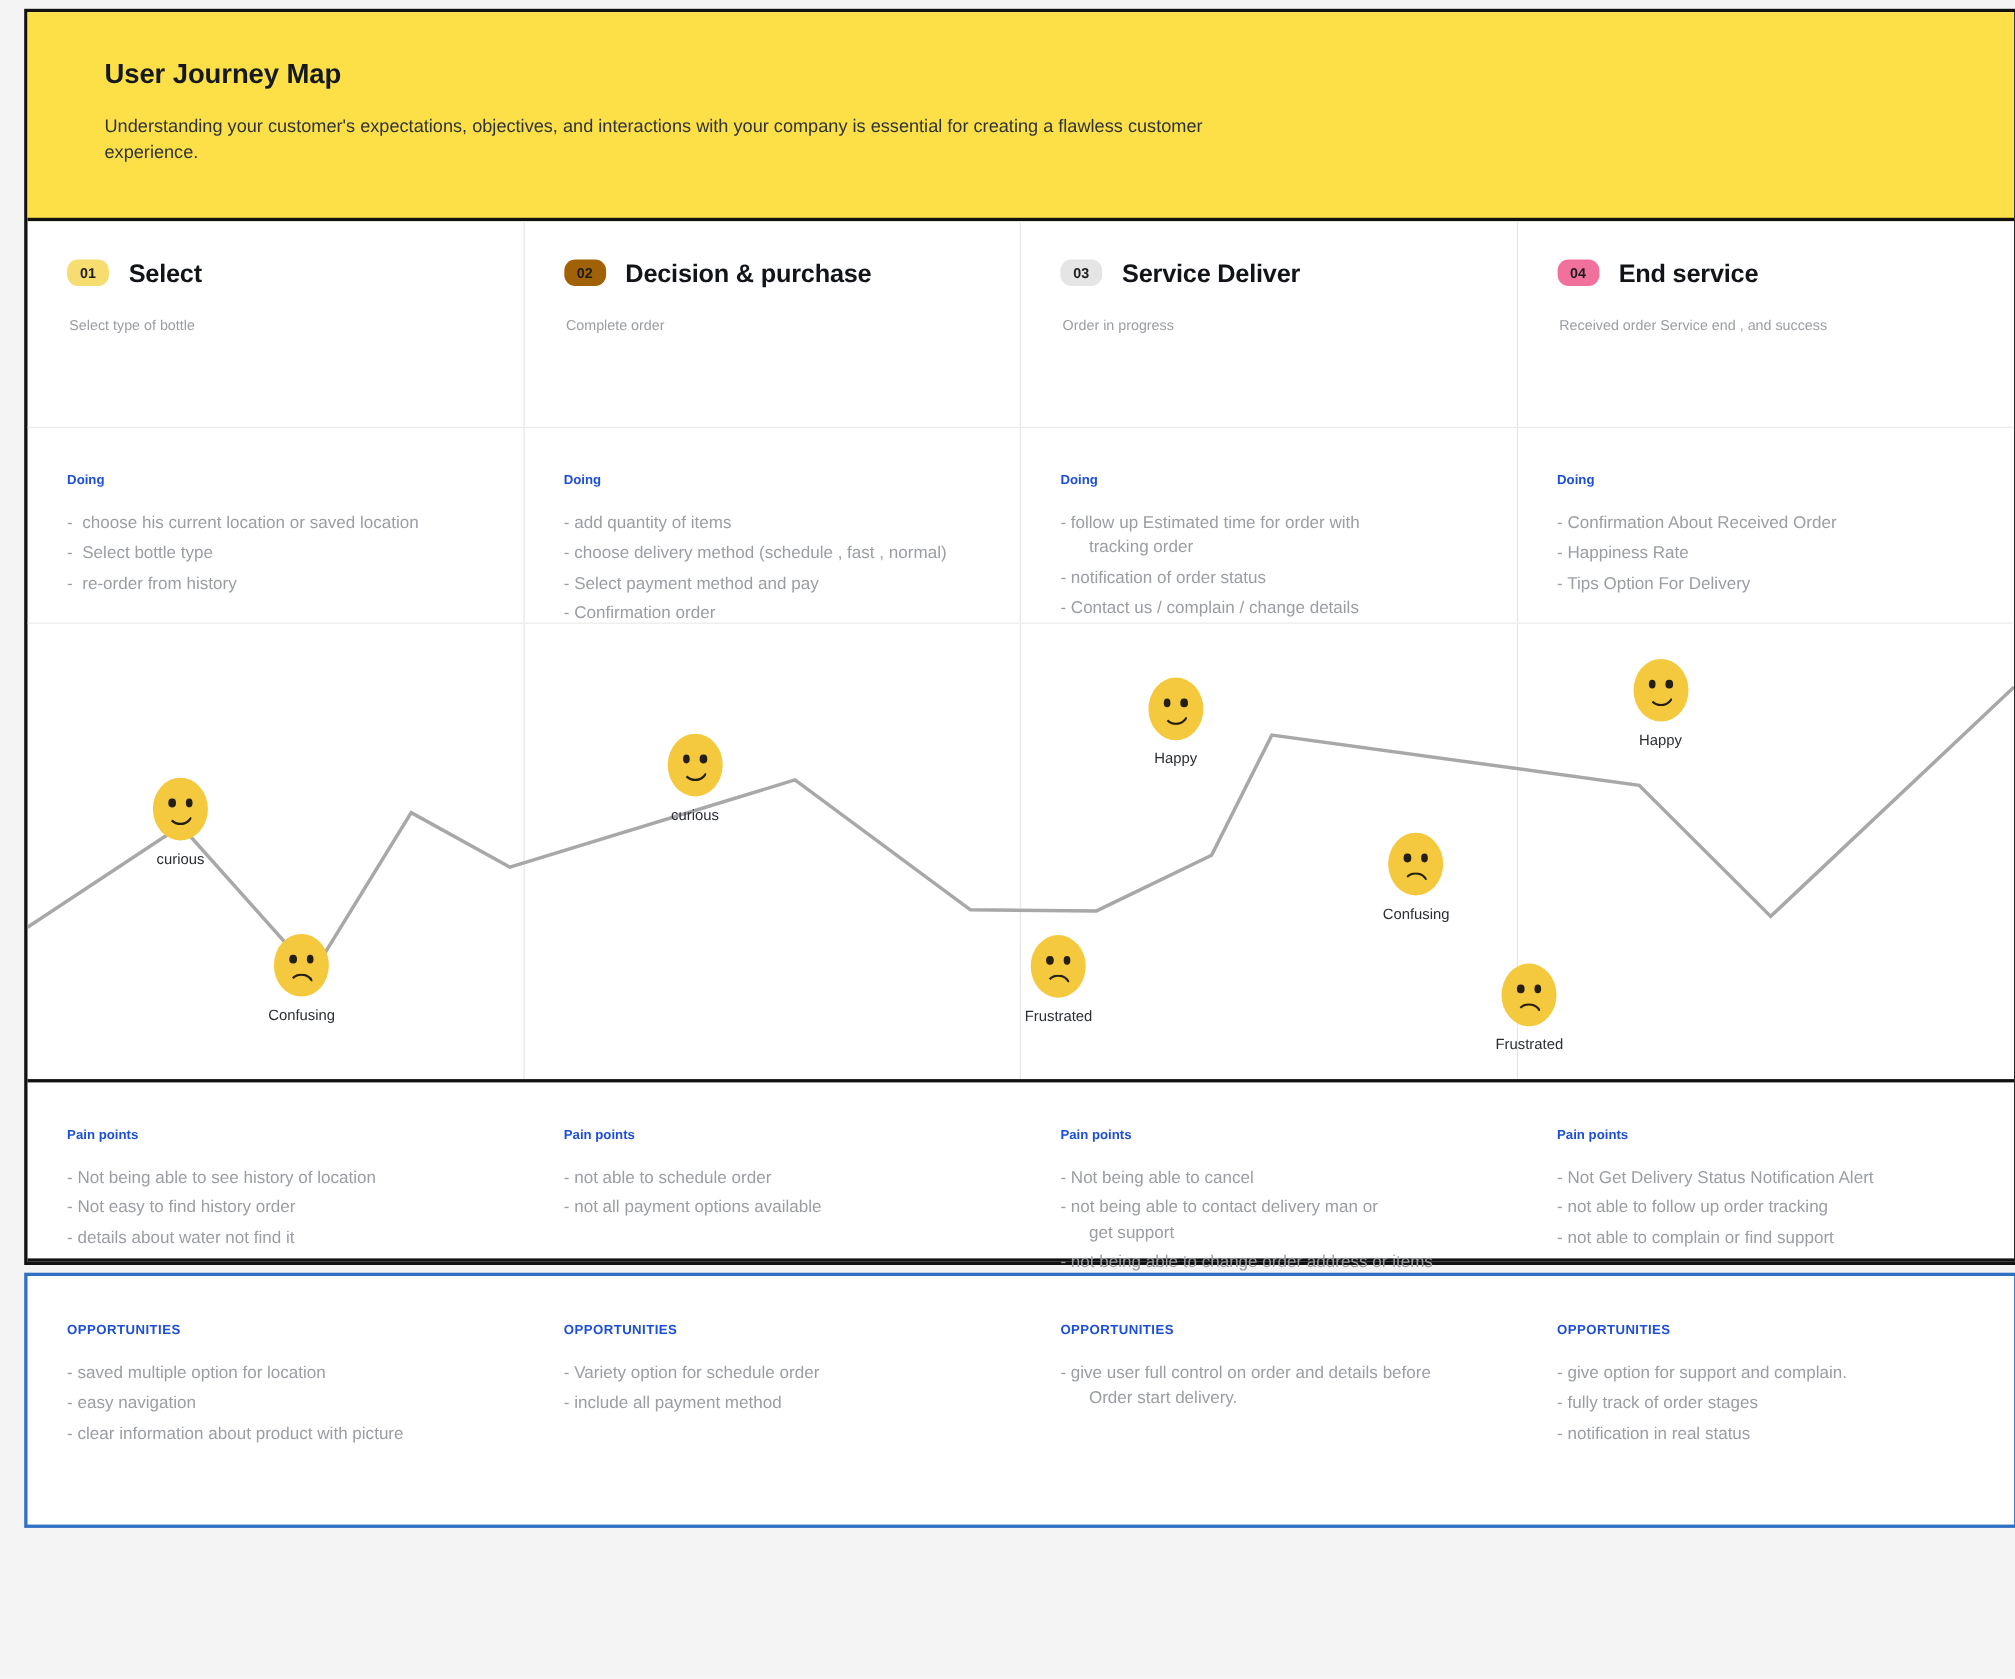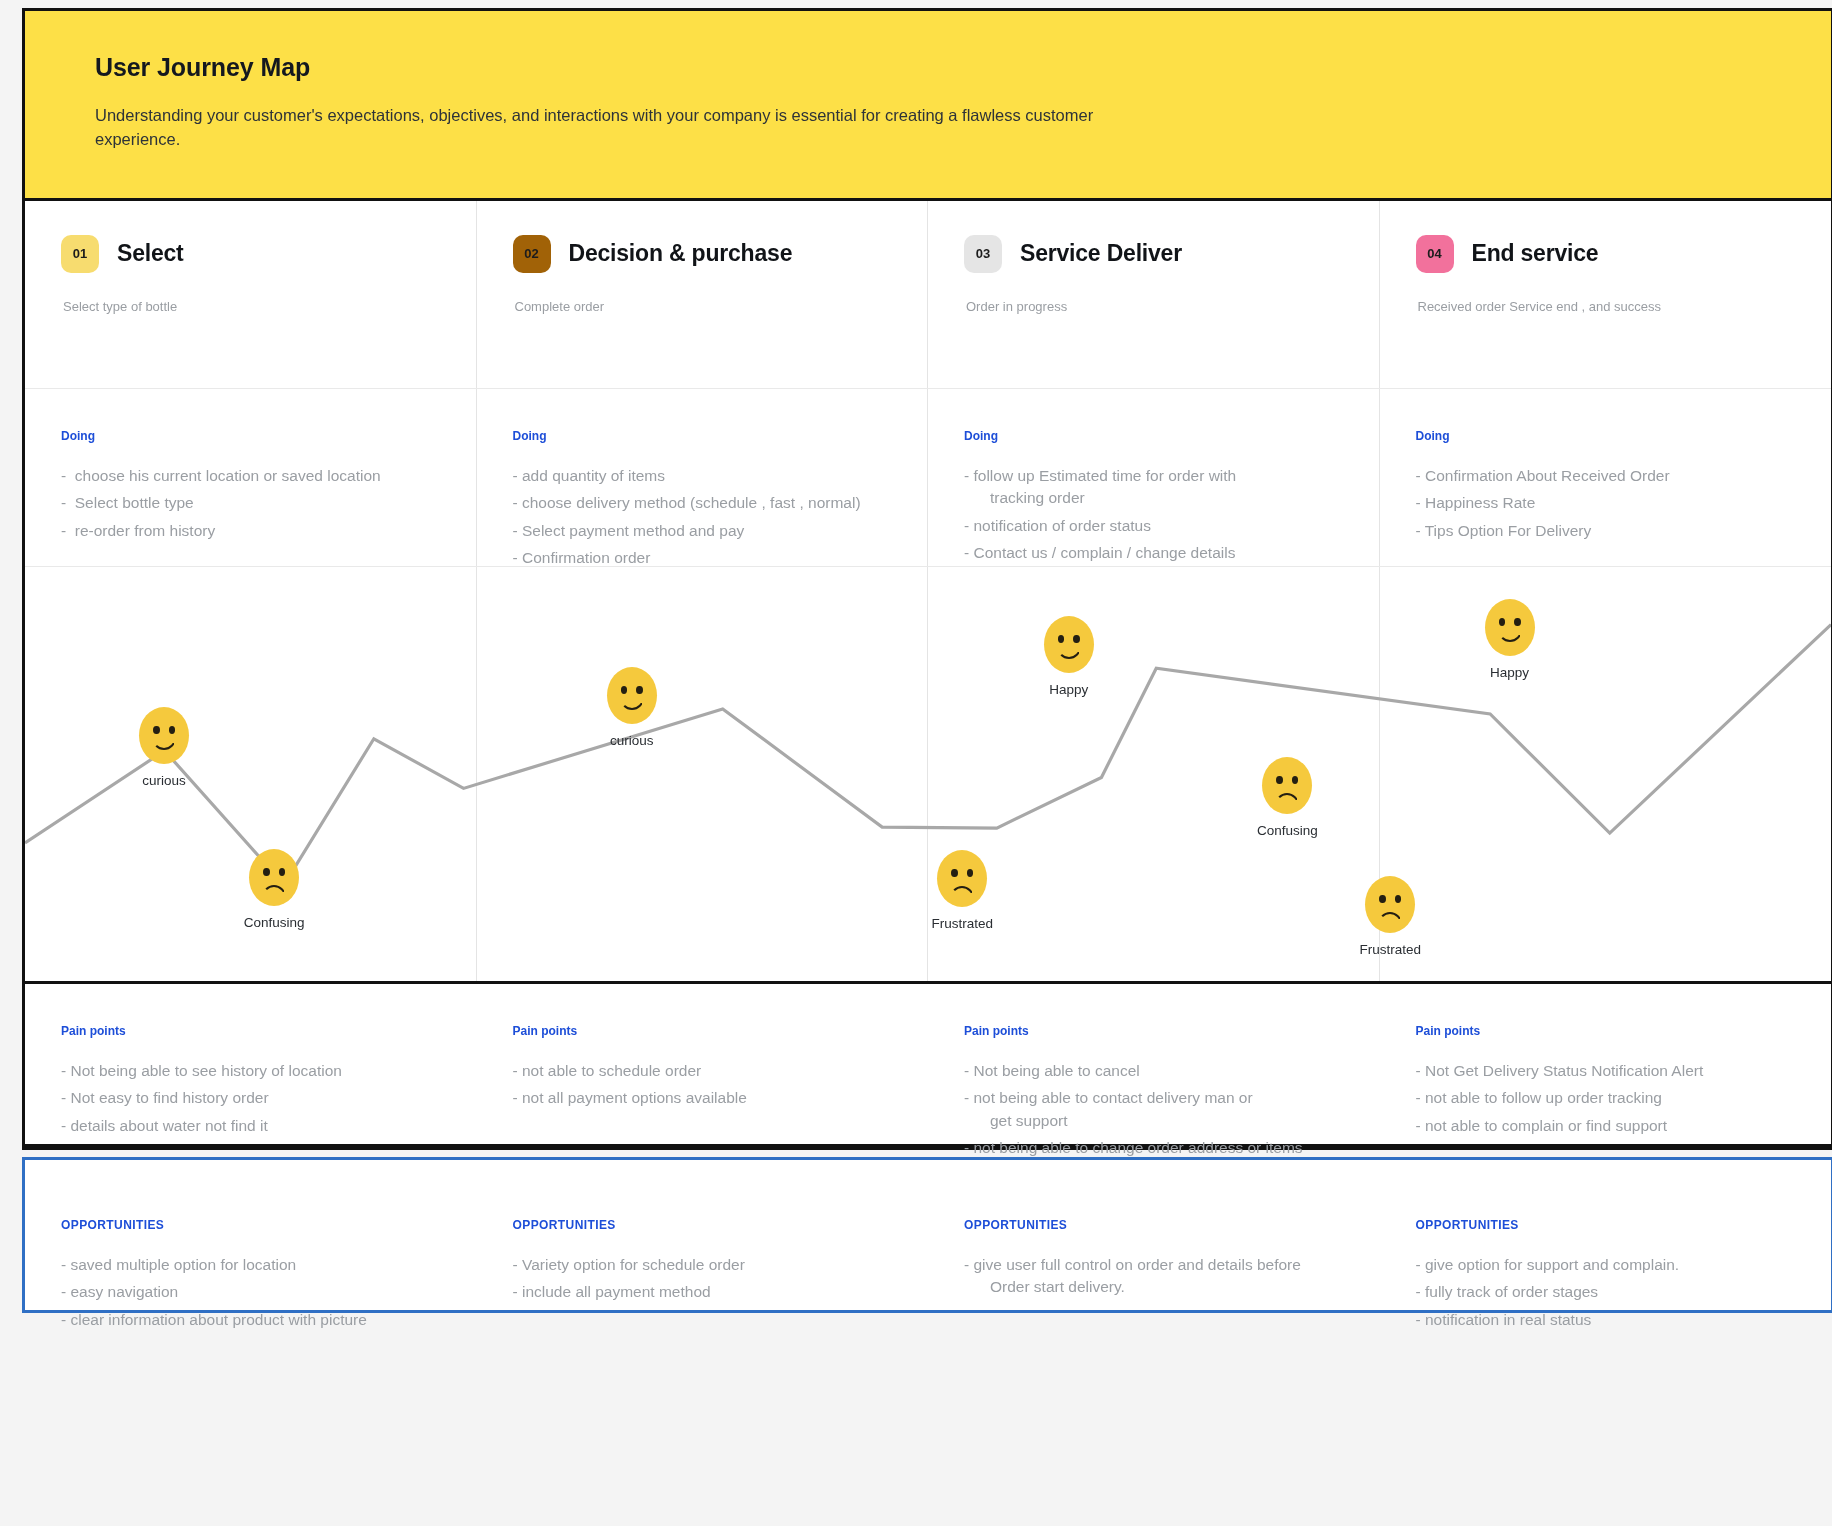--- a/index.html
+++ b/index.html
@@ -62,21 +62,21 @@
   
   .row-stage .cell { padding-top: 34px; padding-bottom: 30px; height: 187px; }
   .row-stage { border-bottom: 1px solid #e9e9e9; }
   .stage-head {
     display: flex;
     align-items: center;
     gap: 18px;
     margin-bottom: 26px;
   }
   .badge {
-    width: 38px; height: 38px;
+    width: 38px; height: 24px;
     border-radius: 10px;
     display: flex; align-items: center; justify-content: center;
     font-size: 13px; font-weight: bold; color: #1c1c1c;
     flex: 0 0 38px;
   }
   .stage-name {
     font-size: 23px;
     font-weight: bold;
     color: #111418;
     letter-spacing: -0.2px;
@@ -181,21 +181,21 @@
   .row-pain .cell { padding-top: 40px; padding-bottom: 34px; height: 160px; border-right: none; }
 
   
   .opp-board {
     position: relative;
     width: 1812px;
     margin-top: 7px;
     border: 3px solid #2f6fc4;
     background: #ffffff;
   }
-  .row-opp .cell { padding-top: 58px; padding-bottom: 40px; height: 150px; border-right: none; }
+  .row-opp .cell { padding-top: 42px; padding-bottom: 40px; height: 226px; border-right: none; }
 </style>
 </head>
 <body>
 
 <div class="page">
 
   <div class="board">
 
     <div class="header">
       <div class="header-title">User Journey Map</div>

